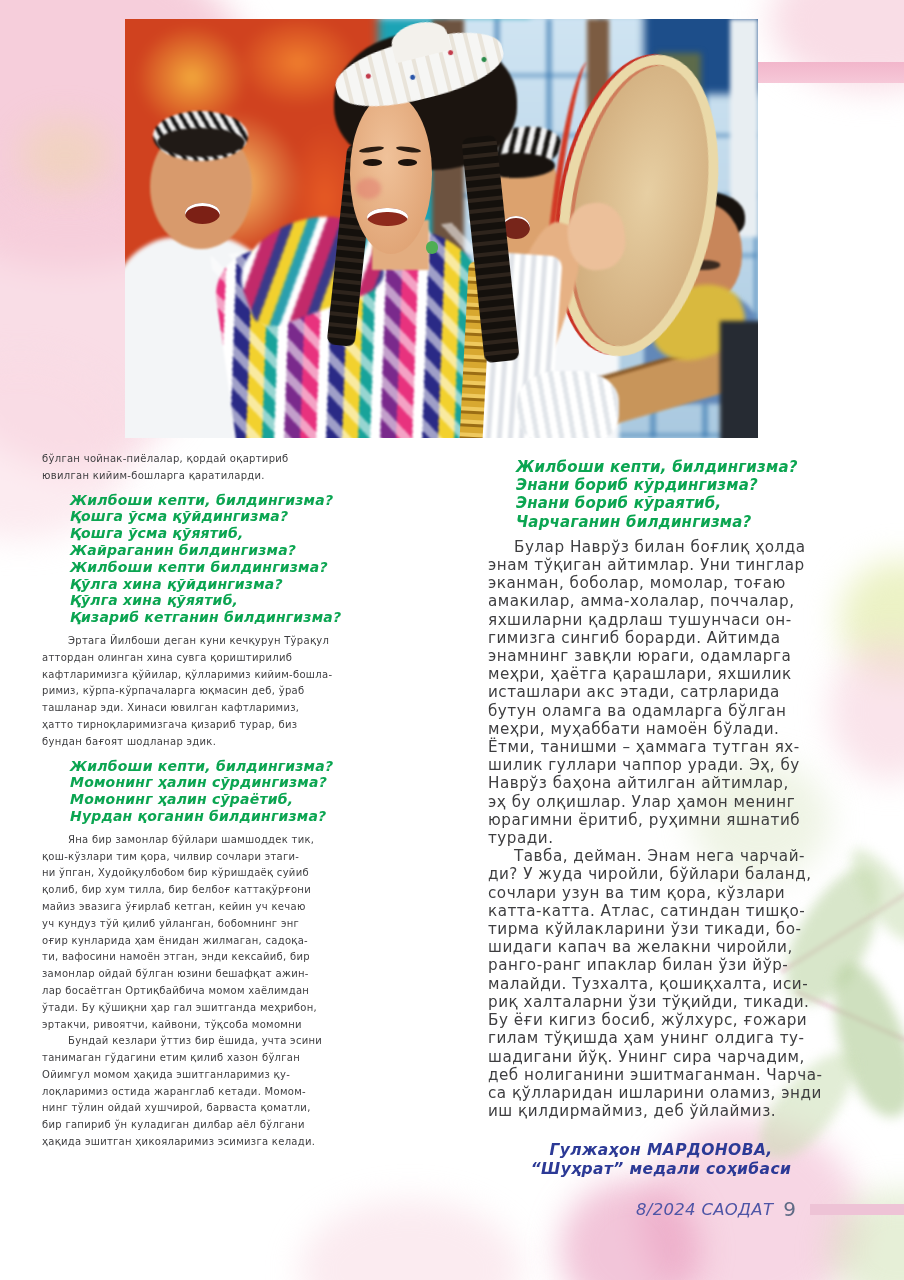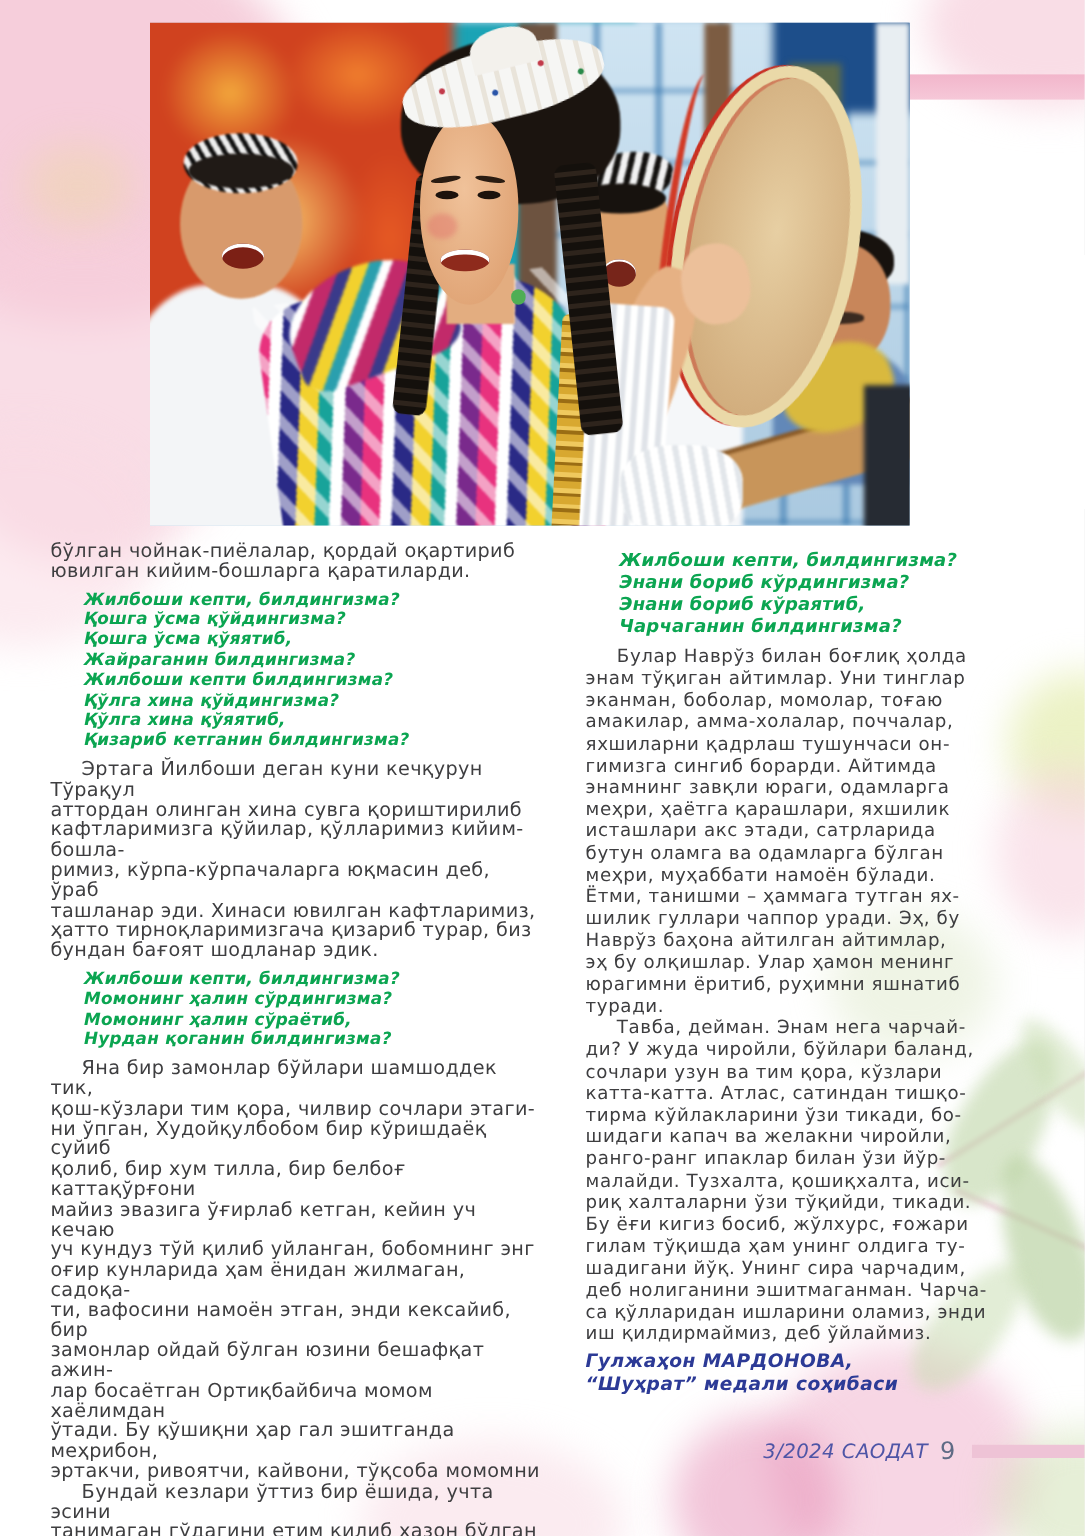--- a/index.html
+++ b/index.html
@@ -117,28 +117,28 @@
        radial-gradient(circle at 45% 60%,#2a55a8 0 2px,rgba(0,0,0,0) 3px),
        radial-gradient(circle at 70% 35%,#c23a4a 0 2px,rgba(0,0,0,0) 3px),
        radial-gradient(circle at 88% 60%,#2a8a4a 0 2px,rgba(0,0,0,0) 3px),
        repeating-linear-gradient(90deg,#f6f6f4 0 10px,#e9e4da 10px 14px);filter:blur(.5px);}
   .ph-hd-peak{left:42%;top:1%;width:9%;height:8%;transform:rotate(-14deg);background:#f3f1ec;border-radius:50% 50% 0 0;filter:blur(.6px);}
 
   
   .col{position:absolute;top:451px;color:#3e3e40;}
   .col-left{left:42px;width:410px;}
   .col-right{left:488px;width:346px;}
-  .body{font-size:16px;line-height:16.8px;letter-spacing:.3px;margin:0;white-space:pre-line;}
+  .body{font-size:10px;line-height:16.8px;letter-spacing:.3px;margin:0;white-space:pre-line;}
   .col-right .body{font-size:15.2px;line-height:18.2px;letter-spacing:.5px;}
   .indent{text-indent:26px;}
   .gap{margin-top:6px;}
   .verse{color:#0ba551;font-weight:bold;font-style:italic;white-space:pre-line;
          font-size:14px;line-height:16.8px;margin:7px 0 7px 28px;letter-spacing:.2px;}
   .col-right .verse{font-size:15px;line-height:18.2px;}
-  .author{margin-top:5px;text-align:left;color:#2c3a96;font-weight:bold;font-style:italic;
+  .author{margin-top:21px;text-align:center;color:#2c3a96;font-weight:bold;font-style:italic;
           font-size:15.5px;line-height:18.5px;white-space:pre-line;letter-spacing:.4px;}
 
   
   .footer{position:absolute;left:0;right:0;top:1198px;height:22px;display:flex;
           align-items:center;justify-content:flex-end;}
   .footer-issue{font-style:italic;color:#4e55a6;font-size:16.5px;letter-spacing:.3px;}
   .footer-num{color:#5f6b85;font-size:20px;margin-left:10px;}
   .footer-bar{width:94px;height:11px;background:#eec3d6;margin-left:14px;}
 </style>
 </head>
@@ -296,18 +296,18 @@
 гилам тўқишда ҳам унинг олдига ту-
 шадигани йўқ. Унинг сира чарчадим,
 деб нолиганини эшитмаганман. Чарча-
 са қўлларидан ишларини оламиз, энди
 иш қилдирмаймиз, деб ўйлаймиз.</p>
     <p class="author">Гулжаҳон МАРДОНОВА,
 “Шуҳрат” медали соҳибаси</p>
   </div>
 
   <div class="footer">
-    <span class="footer-issue">3/2024 САОДАТ</span>
+    <span class="footer-issue">8/2024 САОДАТ</span>
     <span class="footer-num">9</span>
     <span class="footer-bar"></span>
   </div>
 
 </div>
 
 </body></html>

